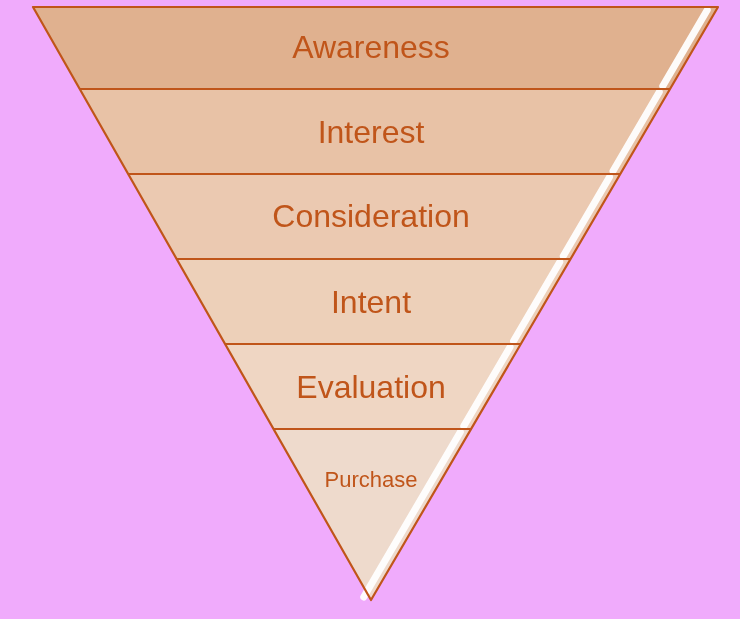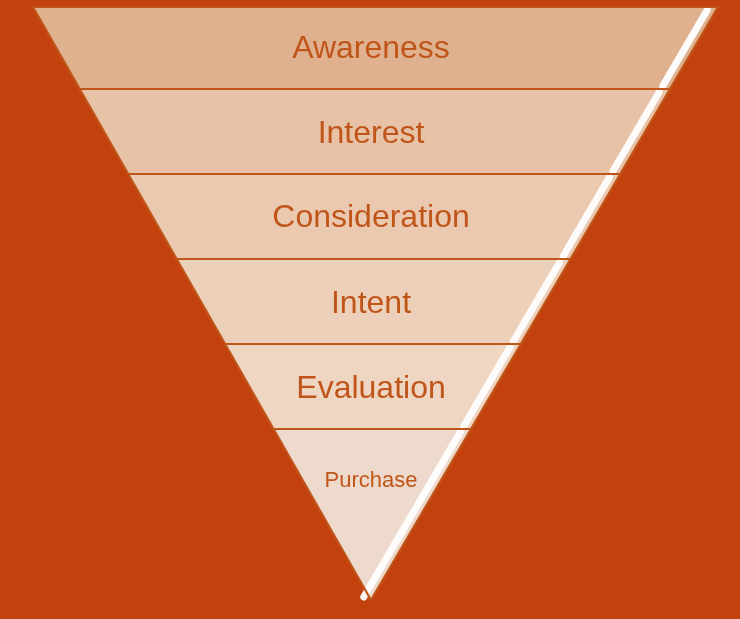--- a/index.html
+++ b/index.html
@@ -11,21 +11,21 @@
   body {
     width: 740px;
     height: 619px;
     overflow: hidden;
     font-family: "Liberation Sans", sans-serif;
   }
   #funnel-root {
     position: relative;
     width: 740px;
     height: 619px;
-    background: #c2410c;
+    background: #f0abfc;
   }
   #funnel-svg {
     position: absolute;
     left: 0;
     top: 0;
     width: 740px;
     height: 619px;
     display: block;
   }
   .stage-label {

